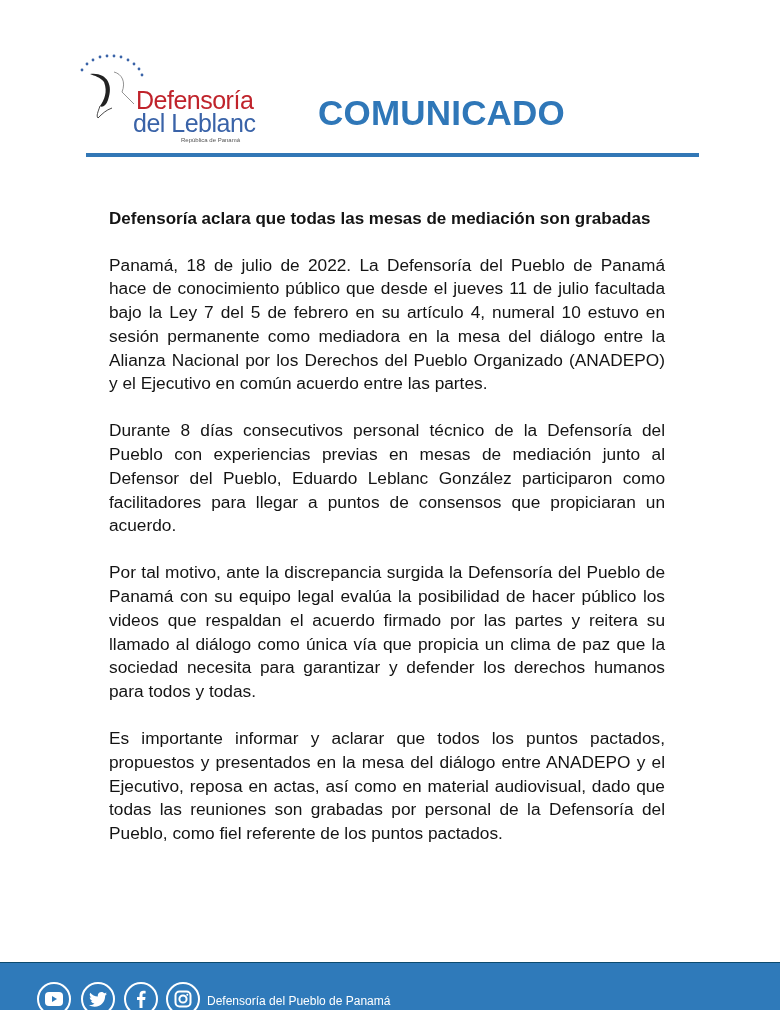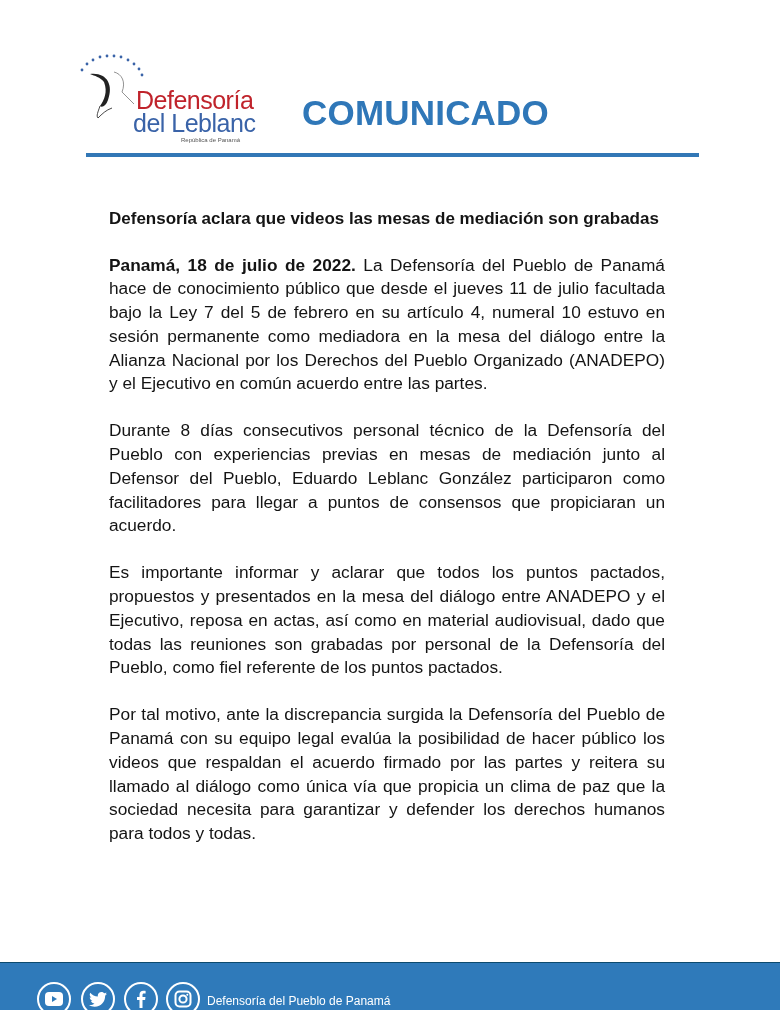--- a/index.html
+++ b/index.html
@@ -6,28 +6,28 @@
   body { width:780px; height:1010px; background:#ffffff; position:relative; overflow:hidden;
          font-family:"DejaVu Sans", sans-serif; color:#111; }
   .logo { position:absolute; left:78px; top:52px; width:190px; height:96px; }
   .logo svg { position:absolute; left:0; top:0; }
   .logo-line1 { position:absolute; left:52px; top:36px; font-family:"Liberation Sans", sans-serif;
                 font-size:25px; color:#c0232b; letter-spacing:-0.5px; line-height:25px;margin-left:6px; }
   .logo-line2 { position:absolute; left:55px; top:59px; font-family:"Liberation Sans", sans-serif;
                 font-size:25px; color:#3a63a8; letter-spacing:-0.5px; line-height:25px; }
   .logo-sub { position:absolute; left:103px; top:85px; font-family:"Liberation Sans", sans-serif;
               font-size:6px; color:#555; white-space:nowrap; }
-  .title { position:absolute; left:302px; top:93px; font-family:"Liberation Sans", sans-serif;
+  .title { position:absolute; left:318px; top:93px; font-family:"Liberation Sans", sans-serif;
            font-weight:bold; font-size:35px; color:#2f77b8; letter-spacing:0.2px; margin:0; }
   .rule { position:absolute; left:86px; top:153px; width:613px; height:4px; background:#3277b6; }
   .content { position:absolute; left:109px; top:207px; width:556px;
              font-family:"Liberation Sans", sans-serif; font-size:17.3px; line-height:23.7px; color:#141414; }
   .headline { font-weight:bold; margin:0 0 23px 0; white-space:nowrap; font-size:17px; }
   .para { margin:0 0 23.5px 0; text-align:justify; }
-  .dateline { font-weight:bold; }
+  .dateline { font-weight:normal; }
   .footer { position:absolute; left:0; top:962px; width:780px; height:48px; background:#2f7aba;
             border-top:1px solid #0c4a6e; }
   .social { position:absolute; top:19px; width:34px; height:34px; border:2px solid #ffffff; border-radius:50%;
             box-sizing:border-box; display:flex; align-items:center; justify-content:center; }
   .footer-text { position:absolute; left:207px; top:31px; font-family:"Liberation Sans", sans-serif;
                  font-size:12px; color:#ffffff; white-space:nowrap; }
 </style>
 </head>
 <body>
 
@@ -52,25 +52,25 @@
   </svg>
   <div class="logo-line1">Defensoría</div>
   <div class="logo-line2">del Leblanc</div>
   <div class="logo-sub">República de Panamá</div>
 </div>
 
 <h1 class="title">COMUNICADO</h1>
 <div class="rule"></div>
 
 <div class="content">
-  <p class="headline">Defensoría aclara que videos las mesas de mediación son grabadas</p>
+  <p class="headline">Defensoría aclara que todas las mesas de mediación son grabadas</p>
   <p class="para"><span class="dateline">Panamá, 18 de julio de 2022.</span><span> La Defensoría del Pueblo de Panamá hace de conocimiento público que desde el jueves 11 de julio facultada bajo la Ley 7 del 5 de febrero en su artículo 4, numeral 10 estuvo en sesión permanente como mediadora en la mesa del diálogo entre la Alianza Nacional por los Derechos del Pueblo Organizado (ANADEPO) y el Ejecutivo en común acuerdo entre las partes.</span></p>
   <p class="para">Durante 8 días consecutivos personal técnico de la Defensoría del Pueblo con experiencias previas en mesas de mediación junto al Defensor del Pueblo, Eduardo Leblanc González participaron como facilitadores para llegar a puntos de consensos que propiciaran un acuerdo.</p>
+  <p class="para">Por tal motivo, ante la discrepancia surgida la Defensoría del Pueblo de Panamá con su equipo legal evalúa la posibilidad de hacer público los videos que respaldan el acuerdo firmado por las partes y reitera su llamado al diálogo como única vía que propicia un clima de paz que la sociedad necesita para garantizar y defender los derechos humanos para todos y todas.</p>
   <p class="para">Es importante informar y aclarar que todos los puntos pactados, propuestos y presentados en la mesa del diálogo entre ANADEPO y el Ejecutivo, reposa en actas, así como en material audiovisual, dado que todas las reuniones son grabadas por personal de la Defensoría del Pueblo, como fiel referente de los puntos pactados.</p>
-  <p class="para">Por tal motivo, ante la discrepancia surgida la Defensoría del Pueblo de Panamá con su equipo legal evalúa la posibilidad de hacer público los videos que respaldan el acuerdo firmado por las partes y reitera su llamado al diálogo como única vía que propicia un clima de paz que la sociedad necesita para garantizar y defender los derechos humanos para todos y todas.</p>
 </div>
 
 <div class="footer">
   <a class="social" style="left:37px">
     <svg width="18" height="14" viewBox="0 0 18 14">
       <rect x="0" y="0" width="18" height="14" rx="4" fill="#fff"></rect>
       <path d="M7 4 L12 7 L7 10 Z" fill="#2f7aba"></path>
     </svg>
   </a>
   <a class="social" style="left:81px">

